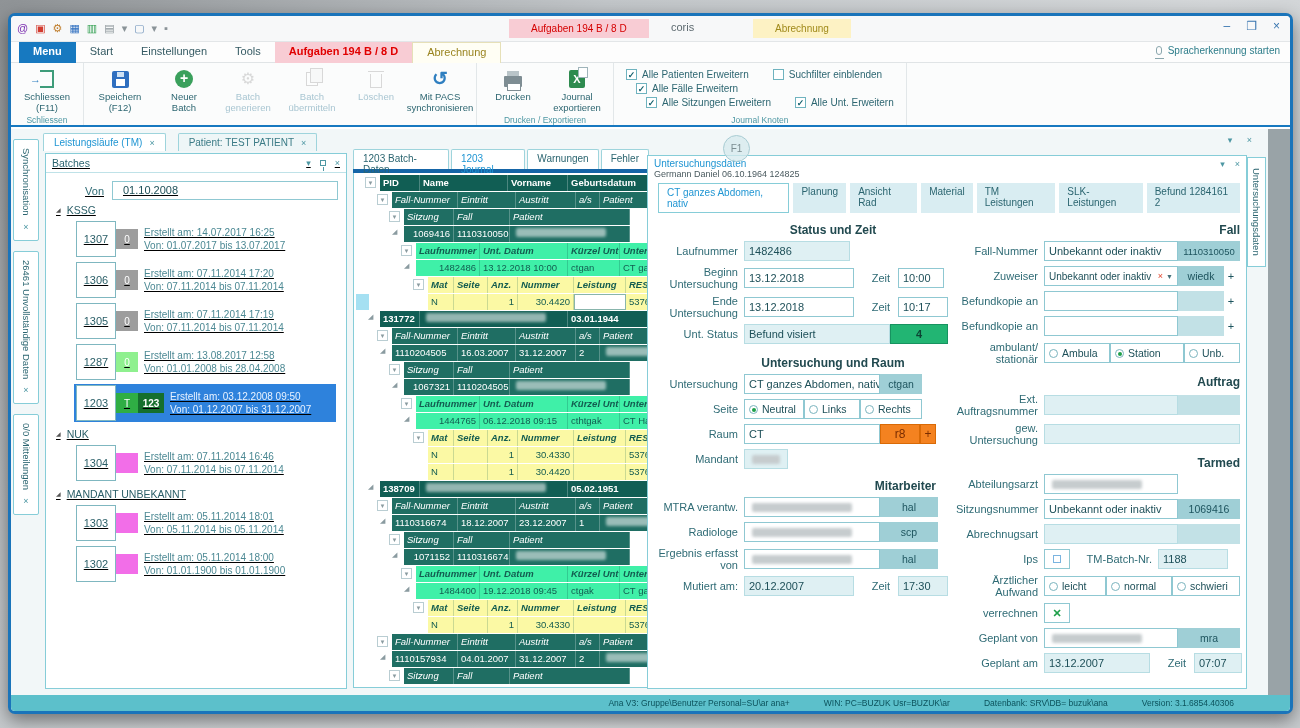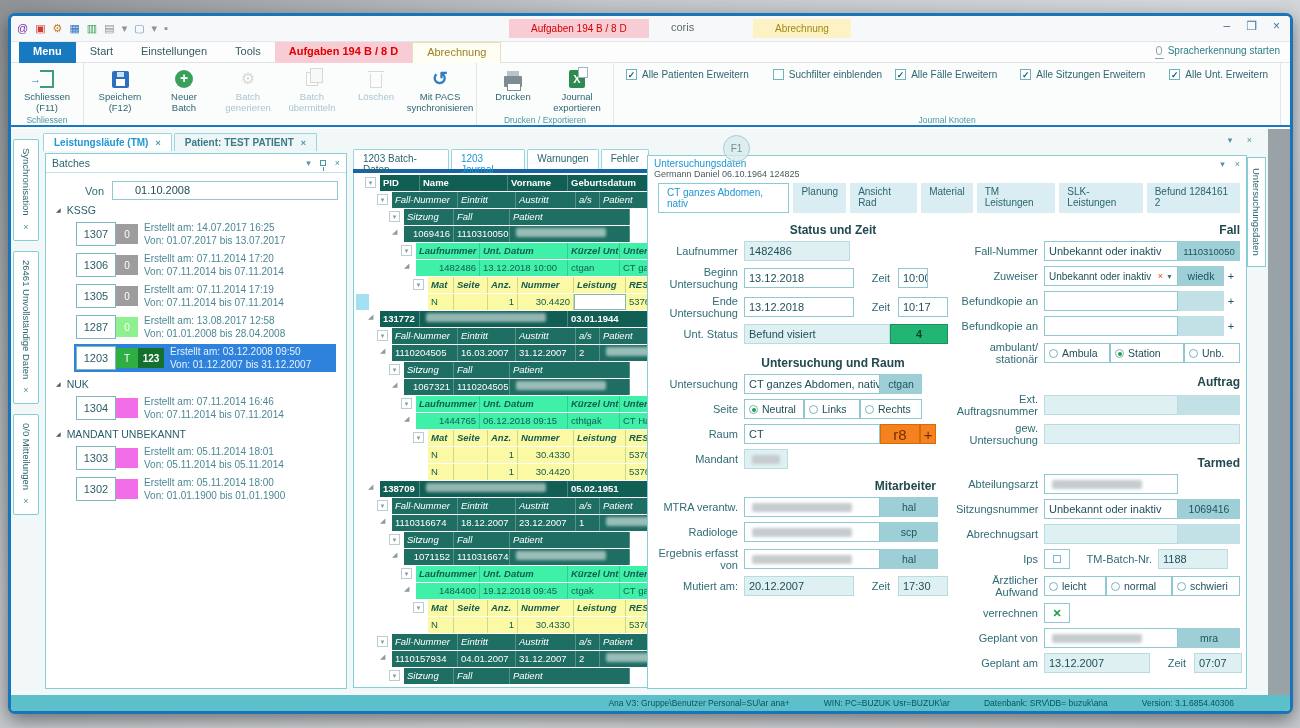--- a/index.html
+++ b/index.html
@@ -57,61 +57,61 @@
   .ic-copy::after{content:"";position:absolute;left:3px;top:-5px;width:11px;height:13px;border:1.5px solid #8d9ba0;background:#eef2f3;}
   .ic-trash{width:12px;height:14px;border:1.5px solid #8d9ba0;border-top:none;position:relative;margin-top:3px;}
   .ic-trash::before{content:"";position:absolute;left:-3px;top:-3px;width:16px;height:1.5px;background:#8d9ba0;}
   .ic-sync{font-size:19px;color:#2f7fc0;font-weight:bold;line-height:20px;}
   .ic-print{width:18px;height:11px;background:#7e8d93;border-radius:1px;position:relative;margin-top:5px;}
   .ic-print::before{content:"";position:absolute;left:3px;top:-5px;width:12px;height:5px;background:#b9c4c8;}
   .ic-print::after{content:"";position:absolute;left:3px;top:7px;width:12px;height:6px;background:#fff;border:1px solid #7e8d93;}
   .ic-excel{width:16px;height:18px;background:#2e8b4f;border-radius:2px;color:#fff;font-size:11px;font-weight:bold;text-align:center;line-height:18px;position:relative;}
   .ic-excel::after{content:"";position:absolute;right:-3px;top:-3px;width:8px;height:9px;background:#fff;border:1px solid #9fb4ba;}
   
-  .checks{display:flex;flex-direction:row;gap:3px;padding:4px 8px;}
+  .checks{display:flex;flex-direction:column;gap:3px;padding:4px 8px;}
   .chkrow{display:flex;gap:24px;}
   .chk{display:flex;align-items:center;gap:5px;font-size:10px;color:#2d6671;}
   .box{width:11px;height:11px;border:1px solid #6fb3bf;background:#fff;font-size:9px;line-height:10px;text-align:center;color:#14606d;}
   .box.on::before{content:"\2713";font-weight:bold;}
 
   
   .main{position:absolute;left:0;top:113px;width:100%;height:566px;background:#f2f7f8;}
   .panel{position:absolute;background:#fff;border:1px solid #86cdd8;}
   
   .vtabs-l{position:absolute;left:2px;top:10px;width:26px;display:flex;flex-direction:column;gap:10px;}
   .vtab{writing-mode:vertical-rl;background:#fff;border:1px solid #86cdd8;border-radius:2px;
         padding:8px 2px;font-size:9.5px;color:#2b6570;display:flex;align-items:center;gap:6px;}
   .vtab .x{font-size:9px;color:#4d97a3;}
   .vtab-r{position:absolute;right:24px;top:28px;writing-mode:vertical-rl;background:#fff;border:1px solid #86cdd8;
         padding:10px 3px;font-size:9.5px;color:#2b6570;}
   .gray-band{position:absolute;right:0;top:0;width:22px;height:100%;background:#99a3a7;}
   .dock-ctrl{position:absolute;font-size:9px;color:#4d97a3;letter-spacing:6px;}
 
   
-  .doctabs{position:absolute;left:32px;top:4px;display:flex;gap:2px;font-weight:bold;}
+  .doctabs{position:absolute;left:32px;top:4px;display:flex;gap:12px;}
   .dtab{padding:3px 10px;font-size:10px;color:#3b7b86;background:#eef6f7;border:1px solid #9ed4dc;border-bottom:none;border-radius:2px 2px 0 0;}
   .dtab.active{background:#fff;color:#2196d3;}
   .dtab .x{margin-left:7px;color:#4d97a3;font-size:9px;}
 
   
-  #batches{left:34px;top:24px;width:302px;height:536px;}
+  #batches{left:34px;top:24px;width:302px;height:536px;text-decoration:underline;}
   .phead{height:19px;border-bottom:1px solid #bfe2e8;display:flex;align-items:center;padding:0 6px;font-size:10.5px;color:#2b6570;}
   .phead .sp{flex:1;}
   .phead .ic2{color:#4d97a3;font-size:9px;margin-left:9px;}
   .pin{width:6px;height:6px;border:1px solid #4d97a3;display:inline-block;position:relative;margin-left:9px;}
   .pin::after{content:"";position:absolute;left:2px;top:6px;width:1px;height:4px;background:#4d97a3;}
   .daterow{display:flex;align-items:center;margin:8px 8px 0 8px;}
   .daterow label{width:58px;text-align:right;padding-right:8px;font-size:11px;color:#2f6b75;}
-  .daterow .inp{flex:1;height:19px;border:1px solid #8fc8d2;background:#fff;font-size:11px;color:#1d4f58;padding:2px 22px;}
+  .daterow .inp{flex:1;height:19px;border:1px solid #8fc8d2;background:#fff;font-size:11px;color:#1d4f58;padding:2px 10px;}
   .btree{margin-top:4px;font-size:10px;}
   .bgroup{margin:2px 0 6px 0;}
   .bgname{font-size:10.5px;color:#2b5f68;padding-left:10px;margin:4px 0;}
   .bgname::before{content:"\25E2";font-size:6px;color:#555;margin-right:6px;vertical-align:2px;}
   .bitem{display:flex;align-items:center;gap:0;margin:3px 0 3px 28px;padding:1px 2px;}
-  .bitem .num{width:40px;height:24px;border:1px solid #7fb7c0;background:#fff;color:#2b5f68;font-size:11px;
+  .bitem .num{width:40px;height:36px;border:1px solid #7fb7c0;background:#fff;color:#2b5f68;font-size:11px;
               display:flex;align-items:center;justify-content:center;}
   .bitem .badge{width:22px;height:20px;font-size:10px;color:#fff;display:flex;align-items:center;justify-content:center;}
   .bitem .badge2{width:26px;height:20px;font-size:10px;color:#fff;display:flex;align-items:center;justify-content:center;font-weight:bold;}
   .bitem .txt{margin-left:6px;color:#4b8893;font-size:10px;line-height:13px;}
   .bitem.selected{background:#2e82dc;margin-right:10px;}
   .bitem.selected .txt{color:#e8f2ff;}
 
   
   #journal{left:342px;top:20px;width:296px;height:540px;overflow:hidden;border:none;background:transparent;}
   .jtabs{display:flex;gap:2px;height:20px;}
@@ -161,21 +161,21 @@
   .sec.c{text-align:center;padding-left:60px;}
   .sec.r{text-align:right;padding-right:4px;}
   .fld{height:20px;border:1px solid #8fc8d2;background:#fff;color:#1d4f58;padding:2px 4px;font-size:11px;
        overflow:hidden;white-space:nowrap;flex:0 0 auto;display:flex;align-items:center;}
   .fld.fill{background:#dff0f3;border-color:#b7dde3;}
   .chip{height:20px;background:#9fcfd6;color:#1d545e;font-size:10.5px;display:flex;align-items:center;justify-content:center;flex:0 0 auto;}
   .chip.empty{background:#c2e1e6;}
   .plus{width:14px;height:20px;display:flex;align-items:center;justify-content:center;color:#1d545e;font-size:11px;}
   .zlab{width:44px;text-align:right;padding-right:8px;color:#2f6b75;flex:0 0 auto;}
   .grn{background:#22b573;color:#0c4434;font-weight:bold;justify-content:center;border-color:#179360;}
-  .org{background:#f48220;color:#7a2d00;border:1px solid #d96a06;justify-content:center;font-size:15px;}
+  .org{background:#f48220;color:#7a2d00;border:1px solid #d96a06;justify-content:center;font-size:12px;}
   .radio{height:20px;border:1px solid #8fc8d2;background:#fff;display:flex;align-items:center;gap:4px;padding:0 4px;flex:0 0 auto;font-size:10.5px;color:#1d4f58;}
   .rdot{width:9px;height:9px;border-radius:50%;border:1px solid #7ab4be;background:#fff;position:relative;flex:0 0 auto;}
   .radio.on .rdot::after{content:"";position:absolute;left:2px;top:2px;width:4px;height:4px;border-radius:50%;background:#1fa04a;}
   .cbx{width:26px;height:20px;border:1px solid #8fc8d2;background:#fff;display:flex;align-items:center;justify-content:center;}
   .cbx .sq{width:8px;height:8px;border:1px solid #7ab4be;}
   .cbx.on .sq{border:none;color:#1fa04a;font-size:11px;font-weight:bold;width:auto;height:auto;line-height:10px;}
   .ta{border:1px solid #8fc8d2;background:#fff;width:194px;height:64px;flex:0 0 auto;}
   .xmark{color:#e0442c;font-size:9px;margin-left:auto;}
   .dropd{color:#44707a;font-size:7px;margin-left:3px;}
 
@@ -728,21 +728,21 @@
           <div class="col colL">
             <div class="sec c">Status und Zeit</div>
             <div class="frow">
               <label>Laufnummer</label>
               <div class="fld fill" style="width:106px">1482486</div>
             </div>
             <div class="frow">
               <label>Beginn Untersuchung</label>
               <div class="fld" style="width:110px">13.12.2018</div>
               <span class="zlab">Zeit</span>
-              <div class="fld" style="width:30px">10:00</div>
+              <div class="fld" style="width:46px">10:00</div>
             </div>
             <div class="frow">
               <label>Ende Untersuchung</label>
               <div class="fld" style="width:110px">13.12.2018</div>
               <span class="zlab">Zeit</span>
               <div class="fld" style="width:50px">10:17</div>
             </div>
             <div class="frow">
               <label>Unt. Status</label>
               <div class="fld fill" style="width:146px">Befund visiert</div>

